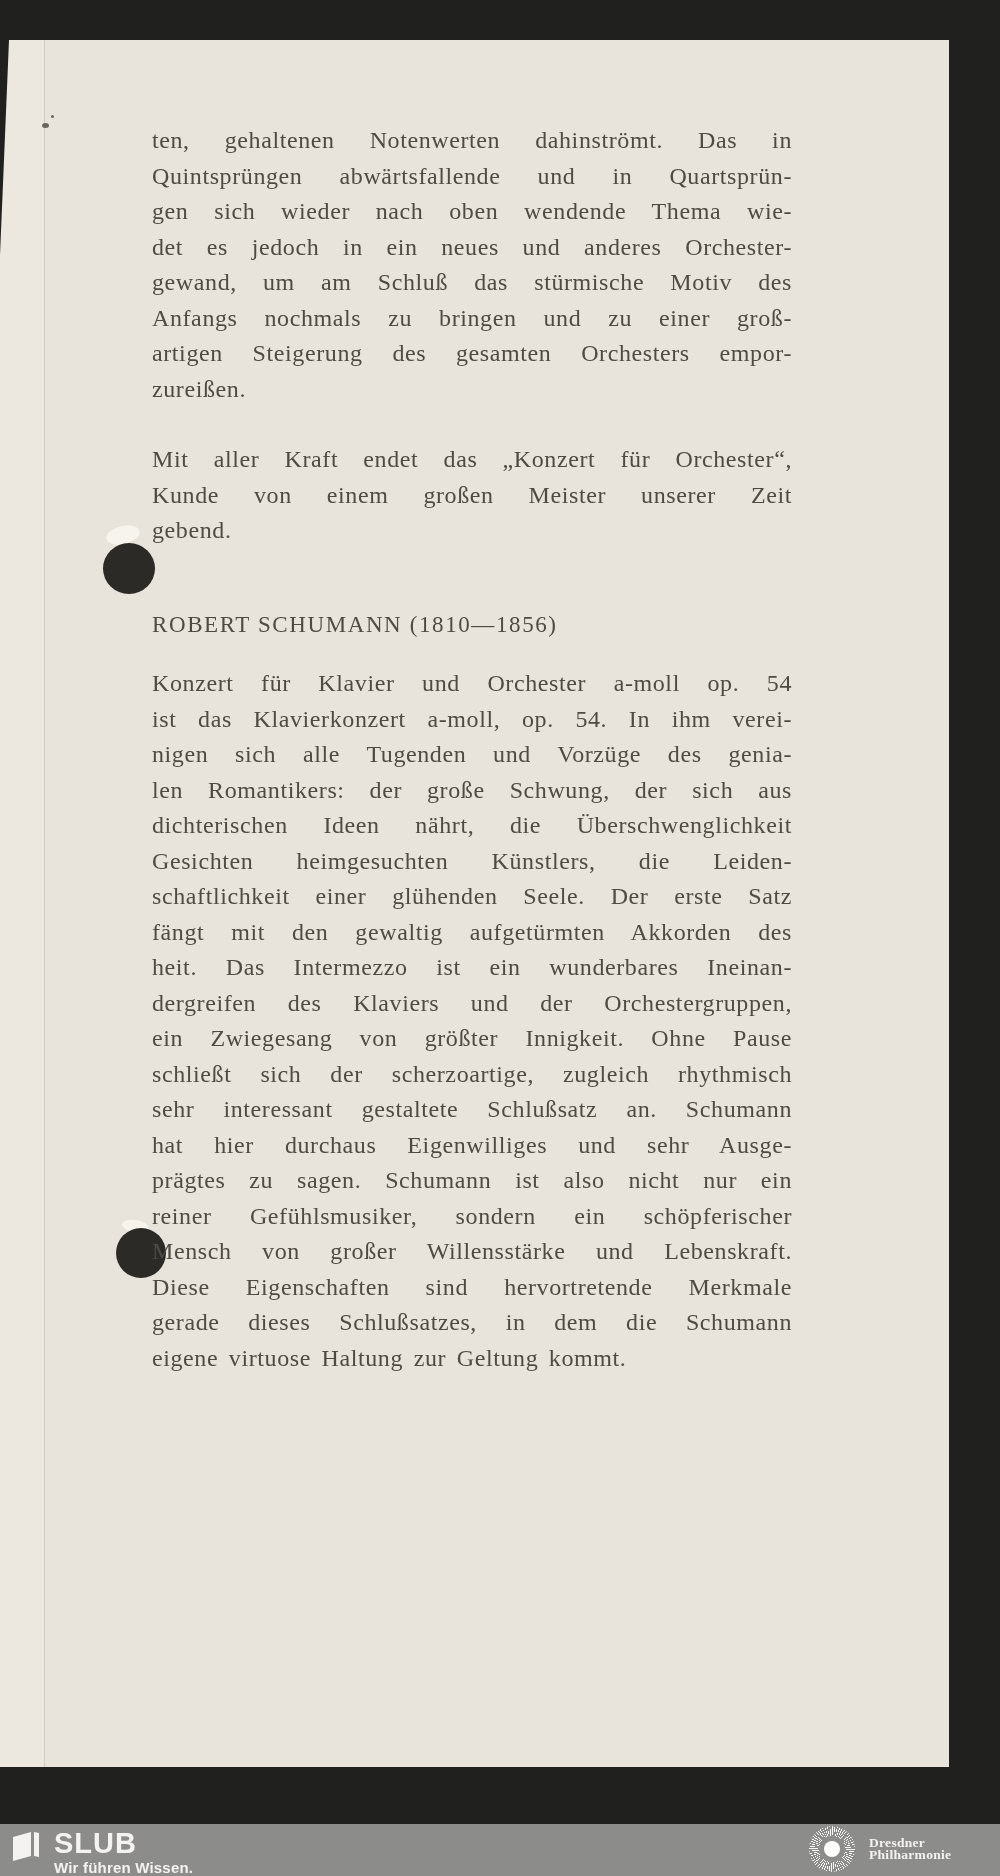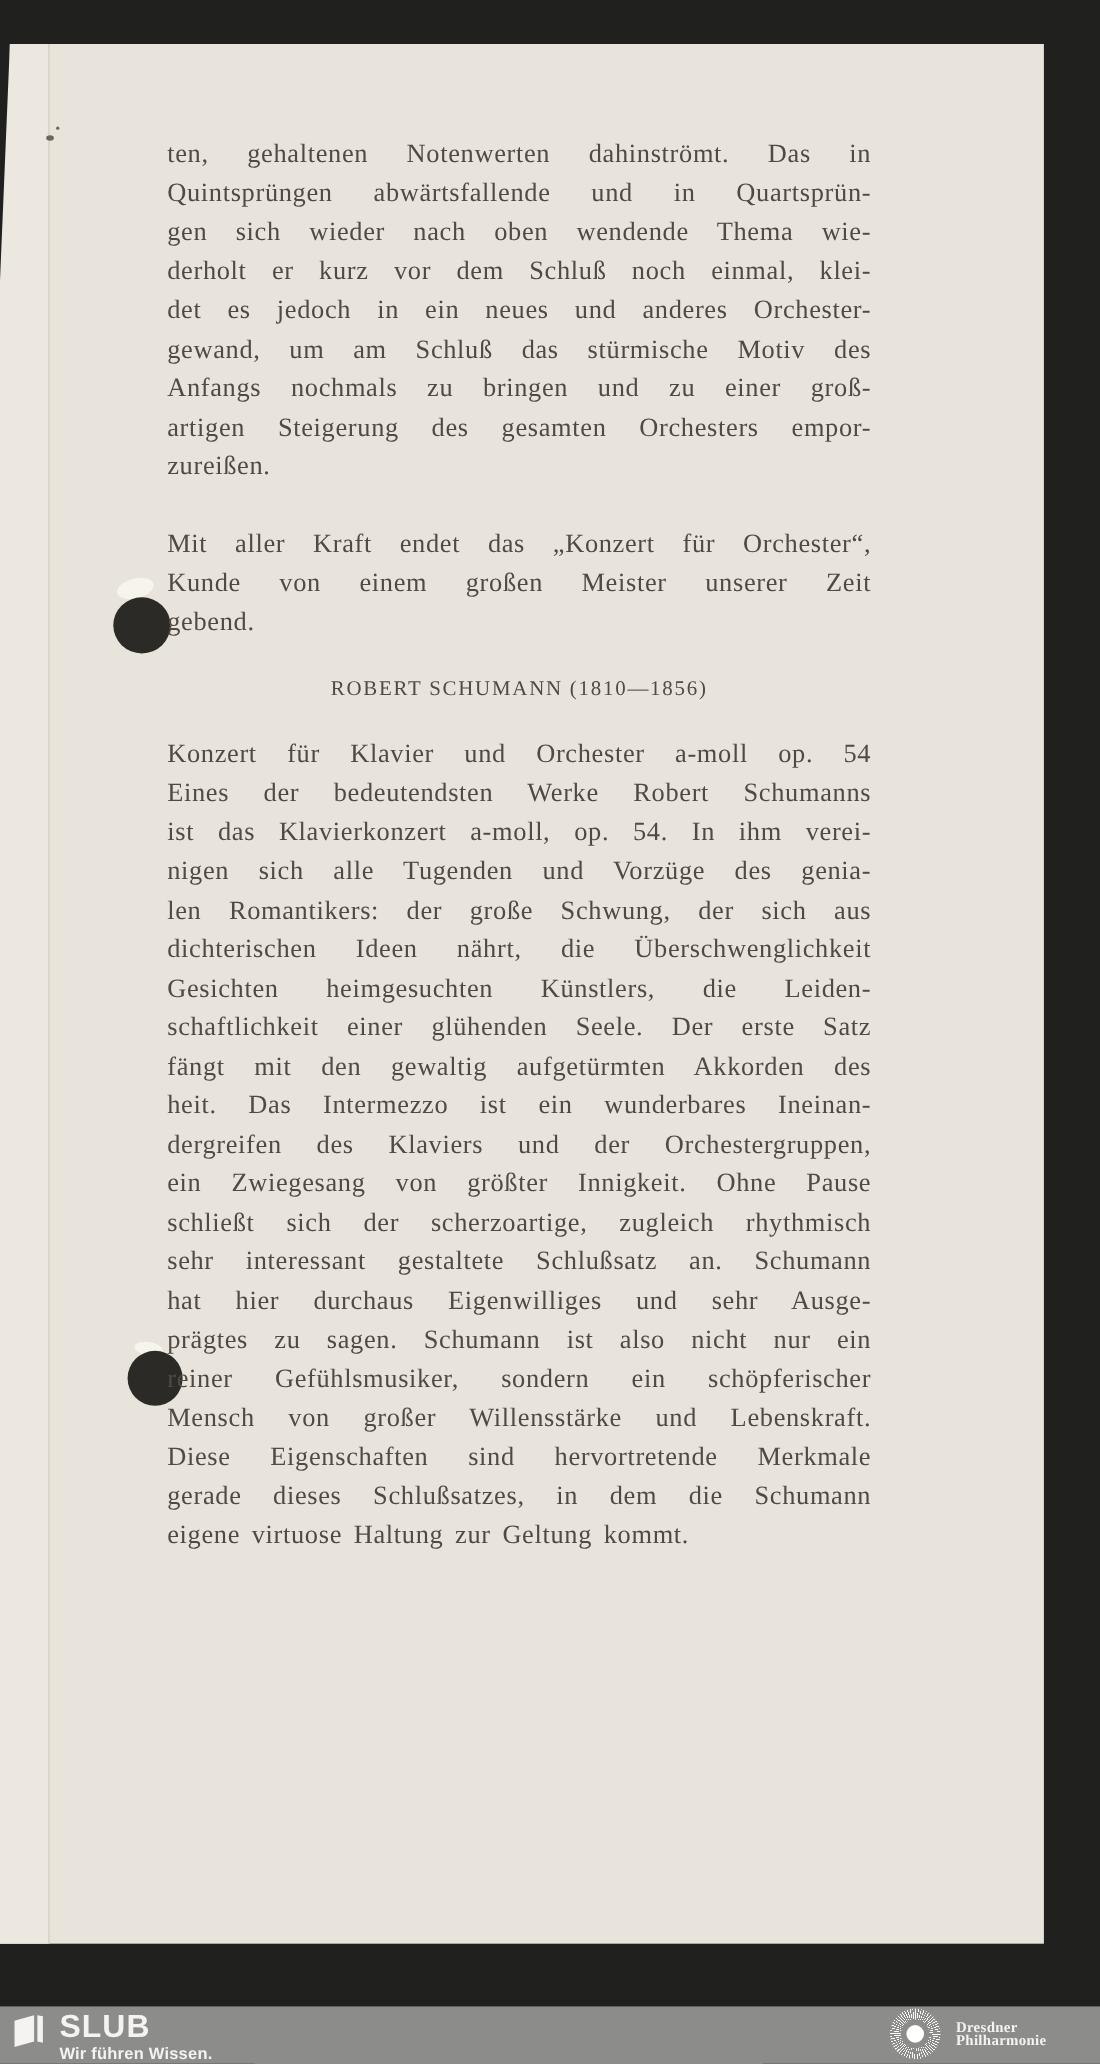--- a/index.html
+++ b/index.html
@@ -45,24 +45,23 @@
   .hole.h2{left:116px;top:1188px;width:50px;height:50px;}
   
   .text-flow{
     position:absolute;left:152px;top:83px;width:640px;
     color:var(--ink);
     font-size:24px;line-height:35.5px;letter-spacing:.6px;
   }
   .para{margin:0;}
   .para + .para{margin-top:35px;}
   .heading{
-    margin-top:25px;
-    font-size:19px;letter-spacing:1.6px;line-height:35.5px;
+    margin-top:58px;
+    font-size:23px;letter-spacing:1.6px;line-height:35.5px;
     white-space:nowrap;
-    text-align:center;
   }
   .heading + .para{margin-top:24px;}
   .line{text-align:justify;text-align-last:justify;word-spacing:1px;}
   .line.last{text-align-last:left;word-spacing:4px;}
   
   .footer{
     position:absolute;left:0;top:1824px;width:1000px;height:52px;
     background:var(--footer-bar);
     color:var(--footer-text);
     font-family:"Liberation Sans","DejaVu Sans",sans-serif;
@@ -96,36 +95,34 @@
   <div class="chip c2"></div>
   <div class="hole h1"></div>
   <div class="hole h2"></div>
   <div class="corner-wedge"></div>
 
   <div class="text-flow">
       <div class="para">
         <div class="line">ten, gehaltenen Notenwerten dahinströmt. Das in</div>
         <div class="line">Quintsprüngen abwärtsfallende und in Quartsprün-</div>
         <div class="line">gen sich wieder nach oben wendende Thema wie-</div>
-        <div class="line">derholt er kurz vor dem Schluß noch einmal, klei-</div>
         <div class="line">det es jedoch in ein neues und anderes Orchester-</div>
         <div class="line">gewand, um am Schluß das stürmische Motiv des</div>
         <div class="line">Anfangs nochmals zu bringen und zu einer groß-</div>
         <div class="line">artigen Steigerung des gesamten Orchesters empor-</div>
         <div class="line last">zureißen.</div>
       </div>
       <div class="para">
         <div class="line">Mit aller Kraft endet das „Konzert für Orchester“,</div>
         <div class="line">Kunde von einem großen Meister unserer Zeit</div>
         <div class="line last">gebend.</div>
       </div>
       <div class="heading">ROBERT SCHUMANN (1810—1856)</div>
       <div class="para">
         <div class="line">Konzert für Klavier und Orchester a-moll op. 54</div>
-        <div class="line">Eines der bedeutendsten Werke Robert Schumanns</div>
         <div class="line">ist das Klavierkonzert a-moll, op. 54. In ihm verei-</div>
         <div class="line">nigen sich alle Tugenden und Vorzüge des genia-</div>
         <div class="line">len Romantikers: der große Schwung, der sich aus</div>
         <div class="line">dichterischen Ideen nährt, die Überschwenglichkeit</div>
         <div class="line">Gesichten heimgesuchten Künstlers, die Leiden-</div>
         <div class="line">schaftlichkeit einer glühenden Seele. Der erste Satz</div>
         <div class="line">fängt mit den gewaltig aufgetürmten Akkorden des</div>
         <div class="line">heit. Das Intermezzo ist ein wunderbares Ineinan-</div>
         <div class="line">dergreifen des Klaviers und der Orchestergruppen,</div>
         <div class="line">ein Zwiegesang von größter Innigkeit. Ohne Pause</div>

